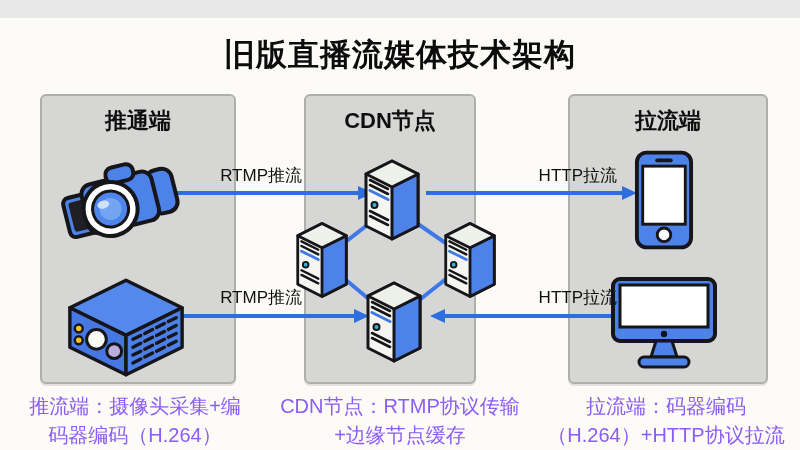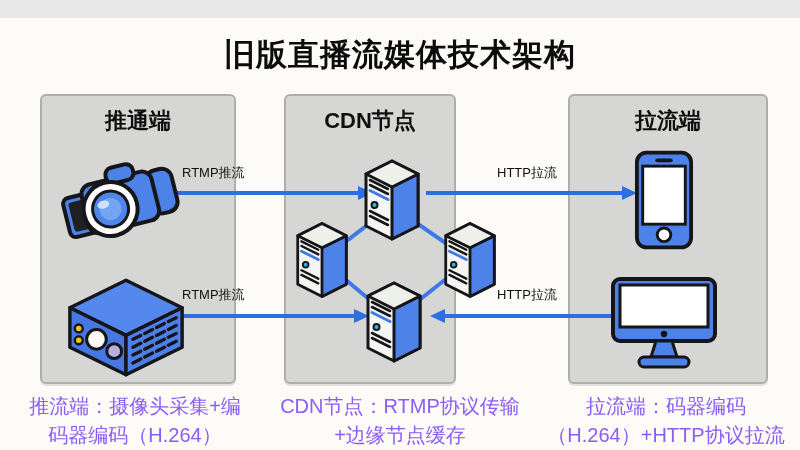--- a/index.html
+++ b/index.html
@@ -16,28 +16,28 @@
   .panel{
     position:absolute;top:76px;height:290px;background:#d6d6d4;
     border:2px solid #aeaeac;border-radius:6px;box-sizing:border-box;
     box-shadow:0 2px 0 rgba(0,0,0,.10);z-index:1;
   }
   .panel-header{
     position:absolute;top:10px;left:0;width:100%;text-align:center;
     font-size:22px;font-weight:bold;color:#0e0e0e;
   }
   #panel-push{left:40px;width:196px;}
-  #panel-cdn{left:284px;width:172px;}
+  #panel-cdn{left:304px;width:172px;}
   #panel-pull{left:568px;width:200px;}
   .abs{position:absolute;}
   .icon{z-index:4;}
   .connectors{z-index:2;}
   .arrow{z-index:3;}
   .arrow-label{
-    position:absolute;width:120px;text-align:left;font-size:13px;
+    position:absolute;width:120px;text-align:right;font-size:17px;
     color:#101010;z-index:5;
   }
   .caption{
     position:absolute;top:374px;text-align:center;font-size:20px;
     line-height:29px;color:#8b5cf6;z-index:5;
   }
   #caption-push{left:5px;width:260px;}
   #caption-cdn{left:270px;width:260px;}
   #caption-pull{left:534px;width:264px;}
 </style>

